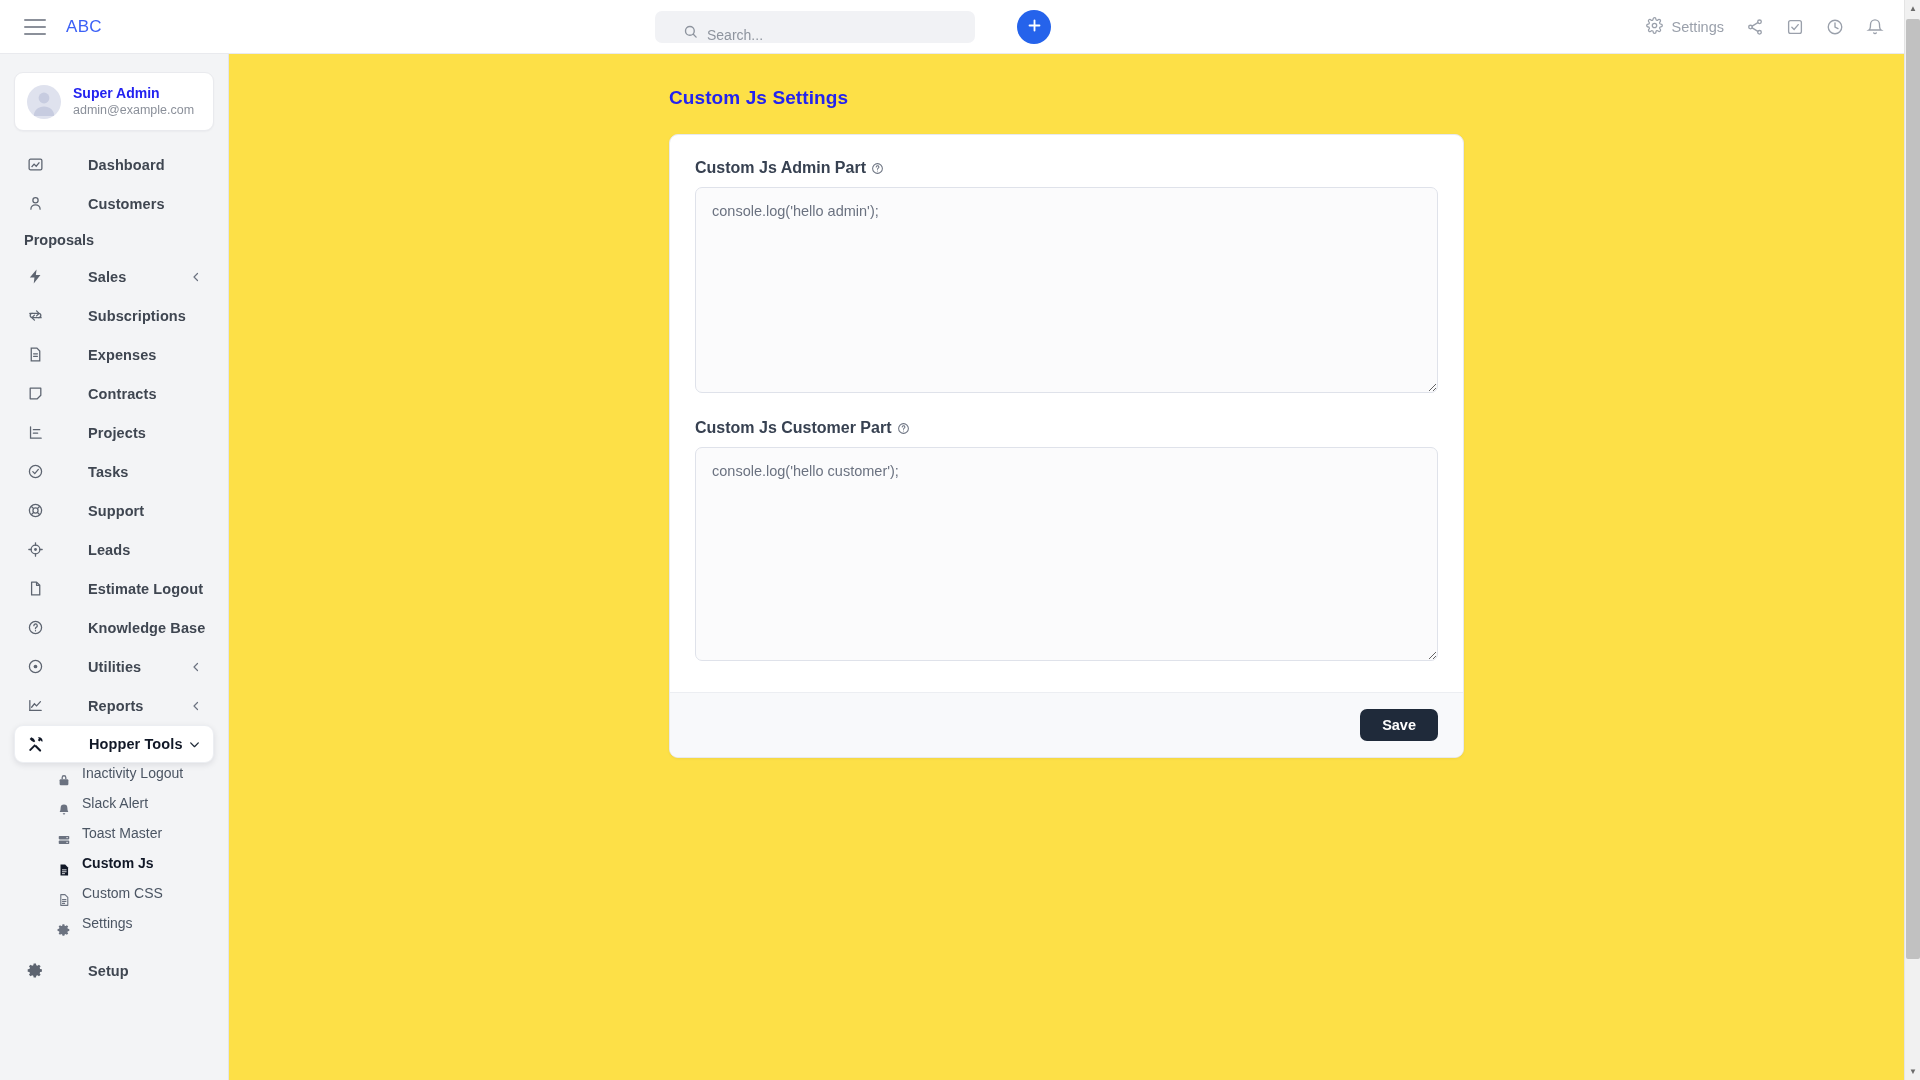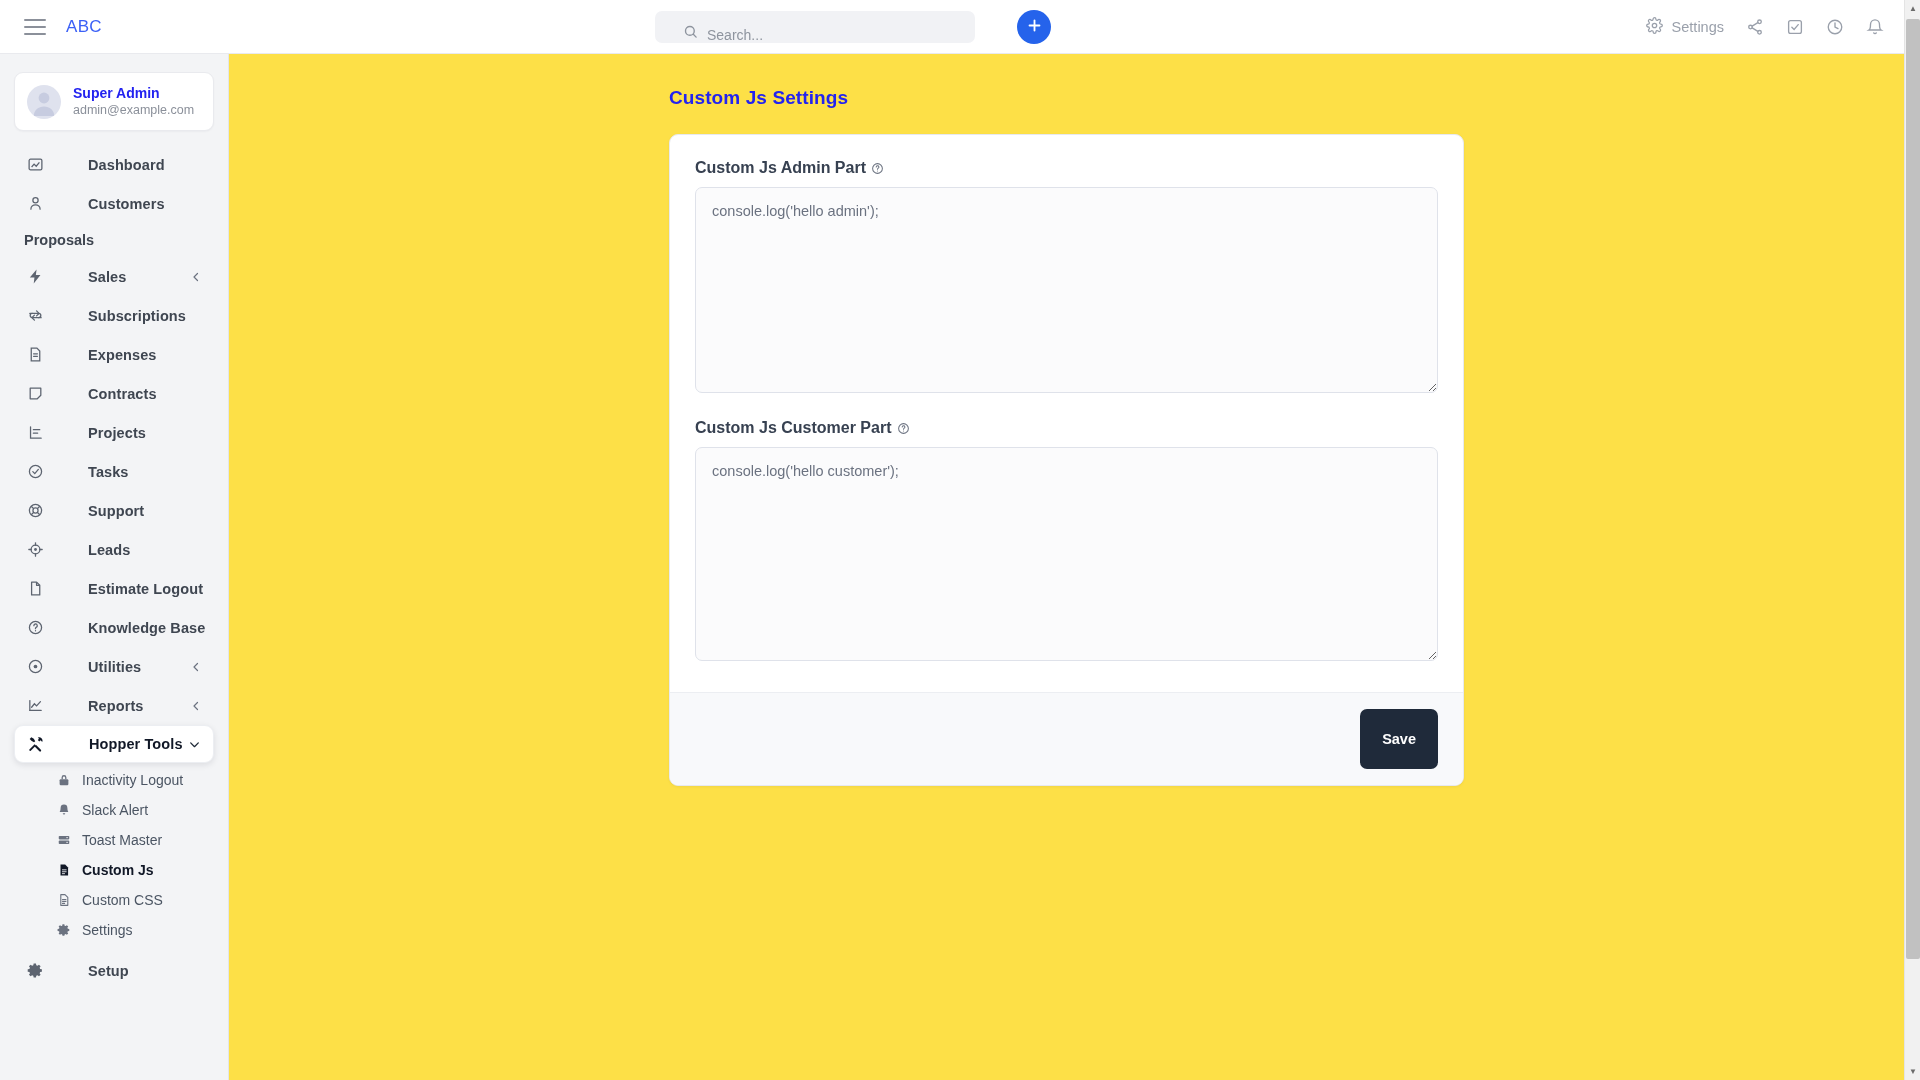--- a/index.html
+++ b/index.html
@@ -113,21 +113,21 @@
     background: #ffffff;
     box-shadow: 0 2px 6px rgba(16,24,40,.10);
     border: 1px solid #eceef2;
     height: 38px;
   }
   .nav-item.active .ni-label { color: #111827; text-align: right; }
   .nav-item.active .ni-icon { color: #111827; }
 
   .subnav { margin-top: 2px; }
   .sub-item {
-    display: flex; align-items: center;
+    display: flex; 
     height: 30px; padding-left: 56px; cursor: pointer;
   }
   .sub-item .si-icon {
     width: 16px; flex: 0 0 16px; display: flex; align-items: center; justify-content: center;
     color: #6b7280;
   }
   .sub-item .si-label { margin-left: 10px; font-size: 14px; color: #4b5563; }
   .sub-item.active .si-label { color: #111827; font-weight: bold; }
   .sub-item.active .si-icon { color: #111827; }
 
@@ -177,21 +177,21 @@
     border-top: 1px solid #eceef2;
     background: #f8f9fb;
     padding: 16px 25px;
     display: flex; justify-content: flex-end;
   }
   .save-btn {
     background: #1f2a3a; color: #ffffff;
     border: none; border-radius: 7px;
     font-family: "Liberation Sans", sans-serif;
     font-size: 14.5px; font-weight: bold;
-    padding: 22px 22px; cursor: pointer;
+    padding: 8px 22px; cursor: pointer;
   }
 
   
   .scrollbar {
     position: absolute; top: 0; right: 0; width: 16px; height: 1080px;
     background: #f1f1f1; border-left: 1px solid #e4e4e4; z-index: 30;
   }
   .sb-arrow {
     position: absolute; left: 0; width: 16px; height: 17px;
     display: flex; align-items: center; justify-content: center;

